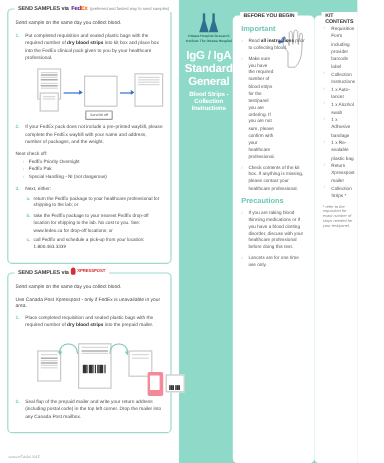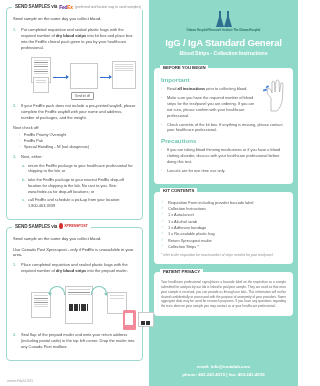--- a/index.html
+++ b/index.html
@@ -146,21 +146,21 @@
   .version {
     position: absolute; bottom: 3px; left: 7px;
     font-size: 2.9px; color: #9a9a9a;
   }
 
   
   .right-col {
     width: 149px; height: 386px;
     background: #8fd9c8;
     padding: 5px 5px 0 5px;
-    display: flex; flex-direction: column;
+    display: flex; flex-direction: row;
   }
   .brand { text-align: center; padding: 6px 0 4px 0; }
   .logo-mark { display: block; margin: 0 auto 2px auto; }
   .org-name { font-size: 2.8px; color: #2a6f62; line-height: 1.35; font-weight: bold; }
   .doc-title {
     font-size: 9.6px; font-weight: bold; color: #ffffff;
     margin-top: 4px; letter-spacing: -0.2px;
   }
   .doc-sub {
     font-size: 5.2px; font-weight: bold; color: #ffffff;

